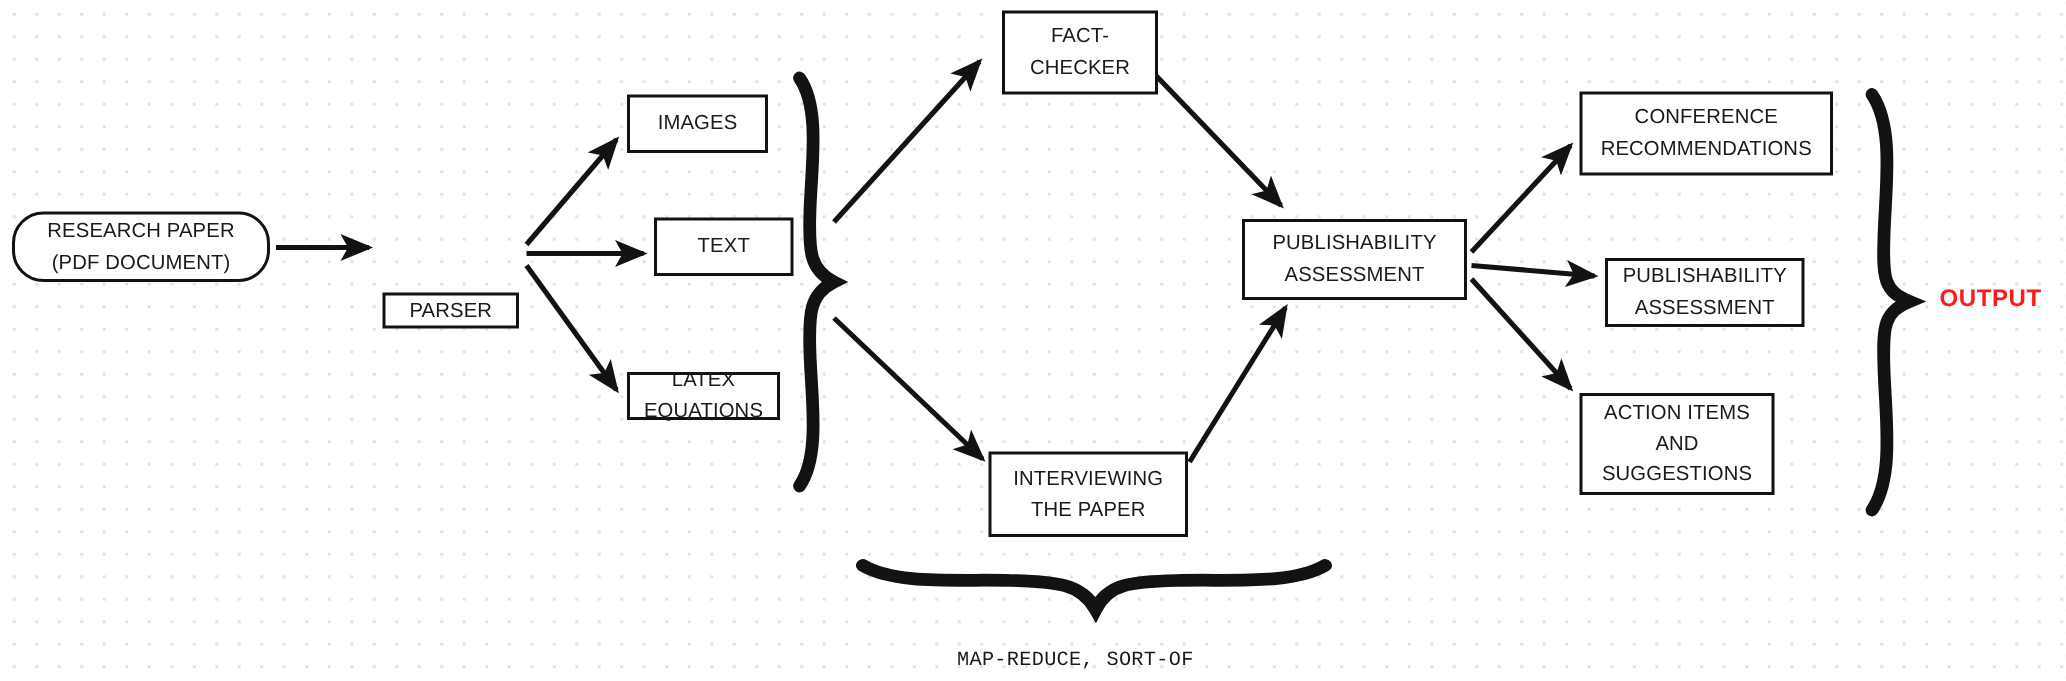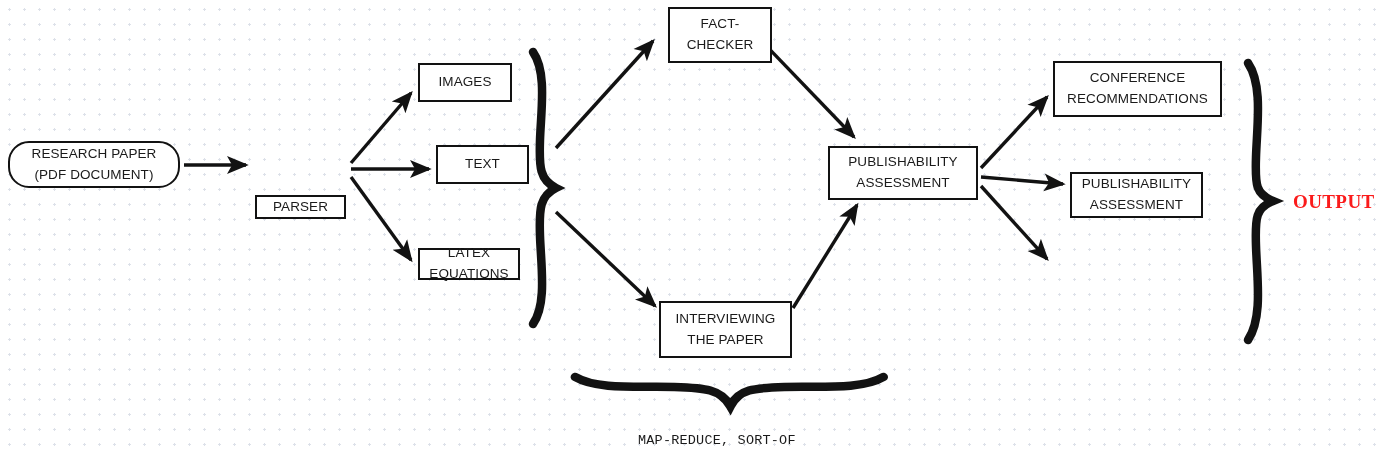--- a/index.html
+++ b/index.html
@@ -72,22 +72,22 @@
     position: absolute;
     font-family: Liberation Mono, monospace;
     font-size: 13.5px;
     color: #1a1a1a;
     letter-spacing: 0.2px;
     white-space: nowrap;
     z-index: 5;
   }
   .output-label {
     position: absolute;
-    font-family: Liberation Serif, serif;
-    font-size: 19px;
+    font-family: Liberation Sans, sans-serif;
+    font-size: 16px;
     font-weight: bold;
     letter-spacing: 0.4px;
     white-space: nowrap;
     z-index: 5;
   }
 </style>
 </head>
 <body>
 
 <div id="canvas">
@@ -158,19 +158,22 @@
 
     <div class="node" style="left:828px; top:146px; width:150px; height:54px;">PUBLISHABILITY
 ASSESSMENT</div>
 
     <div class="node" style="left:1053px; top:61px; width:169px; height:56px;">CONFERENCE
 RECOMMENDATIONS</div>
 
     <div class="node" style="left:1070px; top:172px; width:133px; height:46px;">PUBLISHABILITY
 ASSESSMENT</div>
 
+    <div class="node" style="left:1053px; top:262px; width:130px; height:68px;">ACTION ITEMS
+AND
+SUGGESTIONS</div>
   </div>
 
   <div class="caption" style="left:638px; top:433px;">MAP-REDUCE, SORT-OF</div>
 
   <div class="output-label" style="left:1293px; top:191px; color:#fb1b1b;">OUTPUT</div>
 
 </div>
 
 </body></html>

